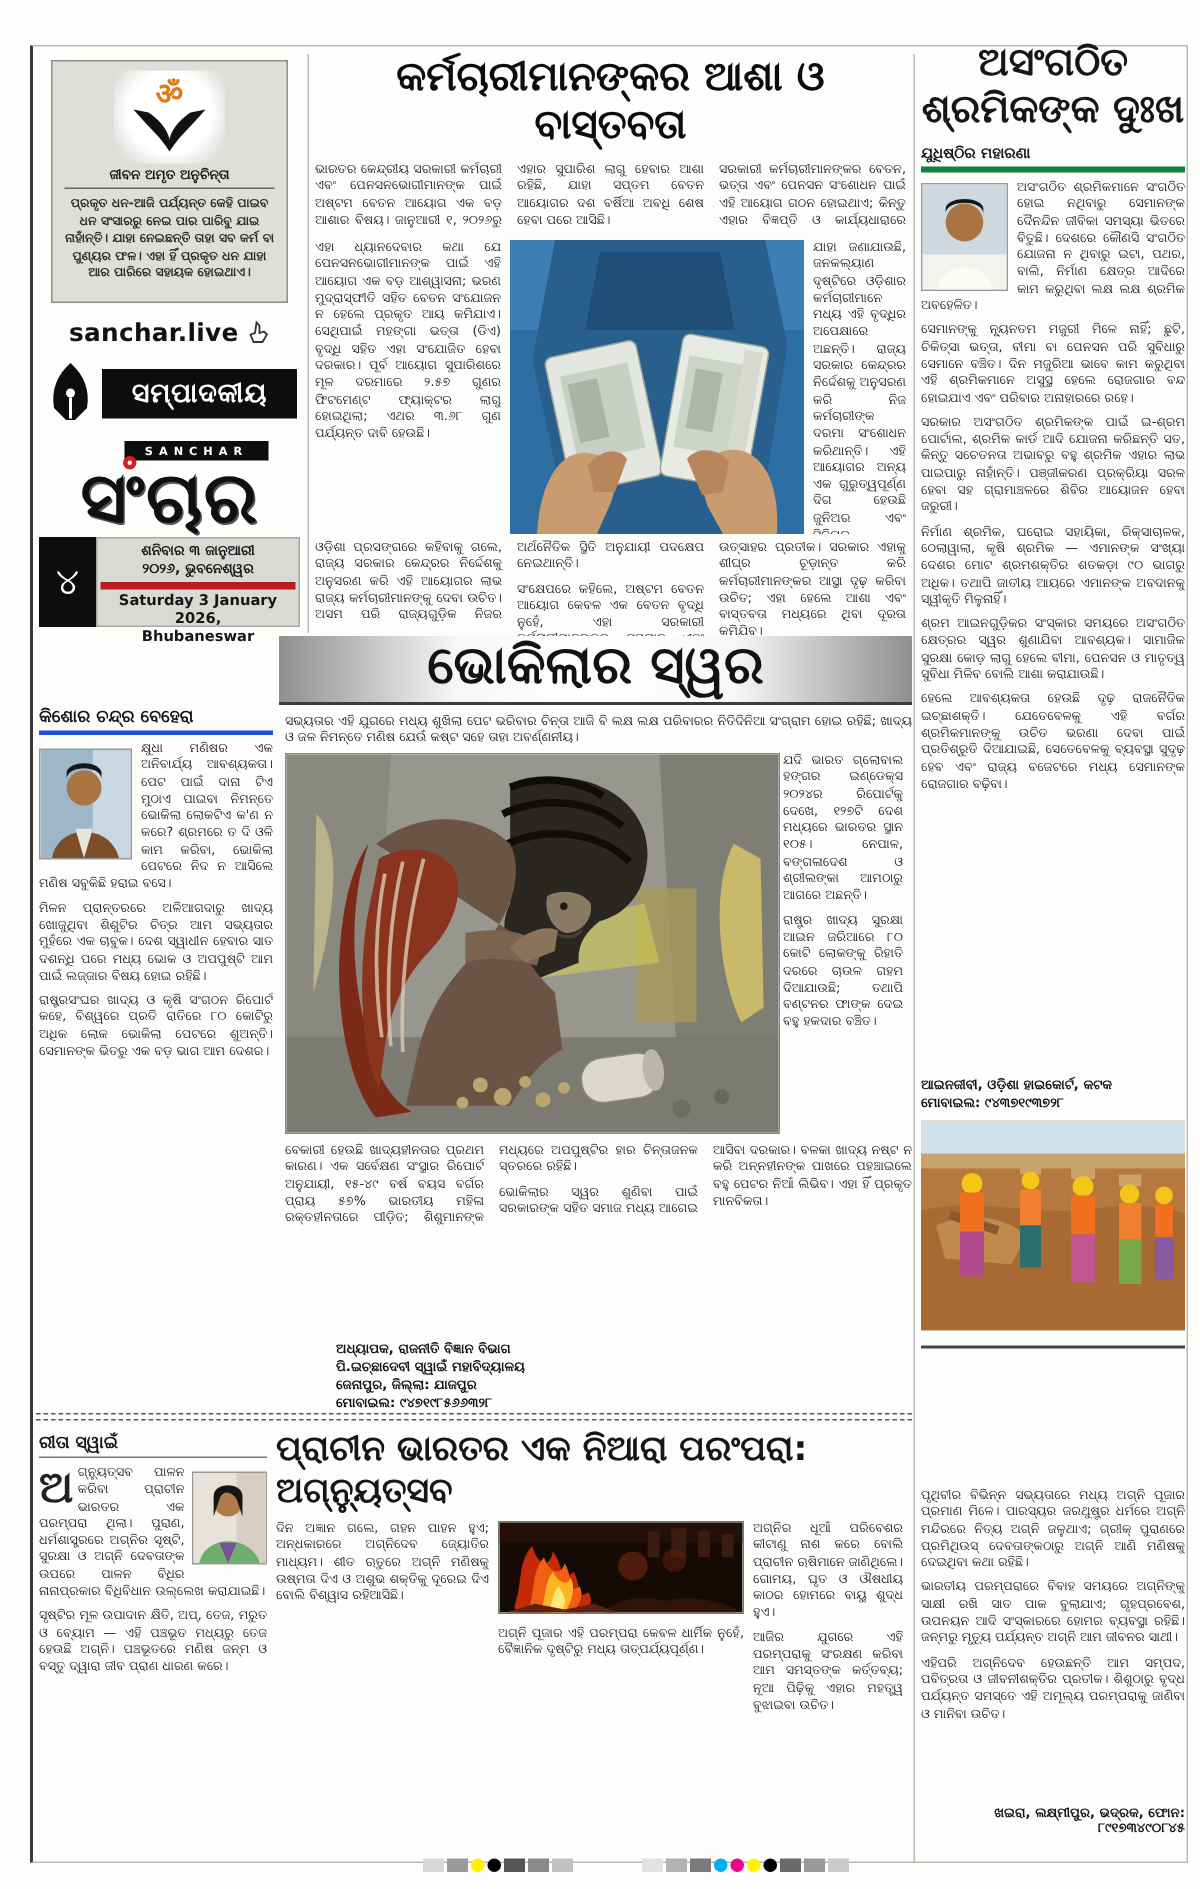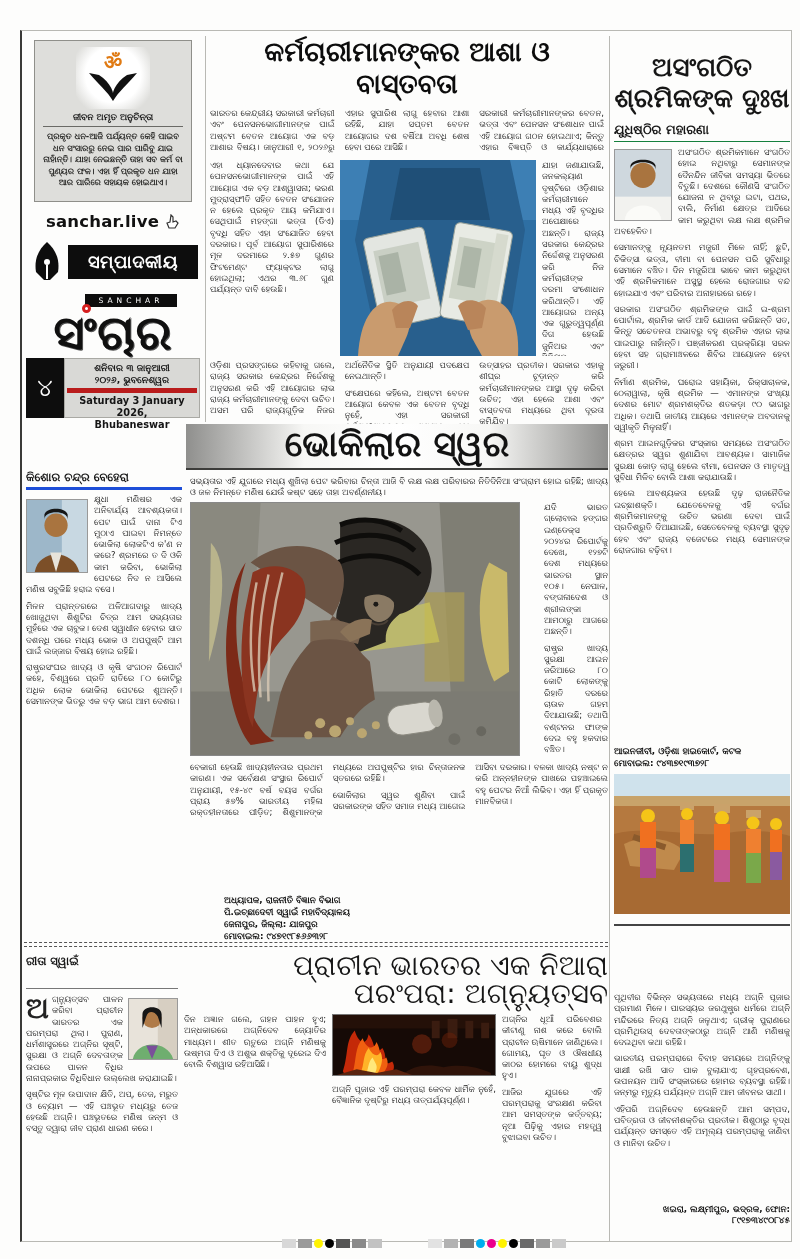--- a/index.html
+++ b/index.html
@@ -25,21 +25,21 @@
   .tagline { font-size:9px; font-weight:bold; margin-top:3px; padding-bottom:3px; border-bottom:1px solid #6a6a66; }
   .quote-text { font-size:8.3px; line-height:11.6px; font-weight:bold; color:#2c2c2a; margin-top:4px; }
   .site-row { position:absolute; left:0; top:176px; width:174px; text-align:center; font-weight:bold;
               font-size:16.5px; letter-spacing:.2px; color:#111; }
   .site-row svg { vertical-align:-3px; }
   .ed-row { position:absolute; left:4px; top:204px; width:168px; height:44px; display:flex; align-items:center; }
   .ed-box { flex:1; background:#0d0d0d; color:#ffffff; font-size:18px; font-weight:bold;
             text-align:center; padding:6px 2px; margin-left:4px; letter-spacing:.5px; }
   .brand { position:absolute; left:0; top:252px; width:174px; height:100px; text-align:center; }
   .brand-small { display:inline-block; background:#0d0d0d; color:#fff; font-size:7.5px; letter-spacing:4px;
-                 padding:2px 14px; font-weight:normal; margin-left:36px;text-align:right; }
+                 padding:2px 14px; font-weight:bold; margin-left:36px;text-align:right; }
   .brand-big { font-size:47px; font-weight:bold; color:#101010; line-height:52px; letter-spacing:1px;
                text-shadow:1px 1px 0 #555; }
   .red-dot { position:absolute; left:56px; top:16px; width:9px; height:9px; border:3px solid #d61f1f;
              border-radius:50%; background:#fff; }
   .date-box { position:absolute; left:0; top:322px; width:174px; height:60px; display:flex; }
   .page-num { width:38px; background:#0d0d0d; color:#fff; font-size:24px; display:flex;
               align-items:center; justify-content:center; }
   .date-right { flex:1; background:#d9d9d6; border:1px solid #a9a9a4; text-align:center; padding:3px 2px; }
   .date-od { font-size:9.3px; font-weight:bold; line-height:12px; border-bottom:5px solid #b91c1c; padding-bottom:2px; }
   .date-en { font-size:9.8px; font-weight:bold; line-height:12px; margin-top:2px; }
@@ -48,58 +48,58 @@
   .art-top { position:absolute; left:210px; top:36px; width:394px; height:384px; }
   .art-top h1 { font-size:27px; line-height:32px; text-align:center; font-weight:bold; color:#0c0c0c; }
   .at-intro { margin-top:8px; height:50px; column-count:3; column-gap:10px; }
   .at-mid { display:flex; margin-top:2px; height:196px; }
   .at-colA { width:124px; margin-right:6px; }
   .money { width:196px; height:196px; flex:none; }
   .at-colC { width:62px; margin-left:6px; }
   .at-bottom { margin-top:4px; height:86px; column-count:3; column-gap:10px; }
 
   
-  .art-right { position:absolute; left:614px; top:52px; width:176px; height:950px; }
+  .art-right { position:absolute; left:614px; top:27px; width:176px; height:950px; }
   .art-right h1 { font-size:26px; line-height:31px; text-align:center; font-weight:bold; }
-  .ar-byline { font-size:13px; font-weight:bold; margin-top:8px; padding-bottom:3px; border-bottom:1px solid #15803d; }
+  .ar-byline { font-size:10px; font-weight:bold; margin-top:8px; padding-bottom:3px; border-bottom:4px solid #15803d; }
   .ar-body { margin-top:5px; height:596px; }
   .ar-photo { float:left; width:58px; height:72px; margin:2px 6px 2px 0; border:1px solid #999; }
   .ar-credit { margin-top:2px; }
   .workers { width:176px; height:140px; margin-top:5px; }
   .ar-rule { height:2px; background:#444; margin-top:6px; }
 
   
   .art-mid { position:absolute; left:24px; top:424px; width:584px; height:524px; }
   .am-left { position:absolute; left:2px; top:46px; width:156px; height:470px; }
   .am-byline { font-size:11.5px; font-weight:bold; padding-bottom:3px; border-bottom:3px solid #1d4ed8; }
   .am-photo { float:left; width:62px; height:74px; margin:5px 6px 3px 0; border:1px solid #999; }
   .am-left .body-text { margin-top:4px; height:430px; }
   .banner { position:absolute; left:162px; top:0; width:422px; height:46px;
             background:linear-gradient(90deg,#8f8f8d 0%,#f7f7f5 28%,#ffffff 50%,#f7f7f5 72%,#8f8f8d 100%);
             border-bottom:2px solid #3c3c3a; display:flex; justify-content:center; }
   .banner h1 { font-size:35px; font-weight:bold; color:#121212; }
   .am-main { position:absolute; left:166px; top:52px; width:418px; height:408px; }
   .am-intro { height:26px; font-size:8.5px; line-height:11.3px; text-align:justify; overflow:hidden; }
   .am-row { display:flex; height:256px; }
   .hunger { width:330px; height:254px; flex:none; border:1px solid #888; }
-  .am-side { width:80px; margin-left:24px; }
+  .am-side { width:80px; margin-left:2px; }
   .am-bot { margin-top:4px; height:80px; column-count:3; column-gap:10px; }
   .am-credit { position:absolute; left:200px; top:470px; width:384px; }
   .dash-rule { position:absolute; left:0; top:518px; width:584px; height:5px;
                border-top:1px dashed #555; border-bottom:1px dashed #555; }
 
   
   .art-bot { position:absolute; left:24px; top:952px; width:584px; height:296px; }
   .ab-left { position:absolute; left:2px; top:2px; width:152px; height:290px; }
-  .ab-byline { font-size:11.5px; font-weight:bold; padding-bottom:20px; border-bottom:1px solid #777; }
+  .ab-byline { font-size:11.5px; font-weight:bold; padding-bottom:3px; border-bottom:1px solid #777; }
   .ab-photo { float:right; width:50px; height:62px; margin:4px 0 3px 5px; border:1px solid #999; }
   .ab-left .body-text { margin-top:5px; height:252px; }
   .dropcap { float:left; font-size:29px; line-height:28px; font-weight:bold; margin:0 3px 0 0; }
   .ab-main { position:absolute; left:160px; top:0; width:424px; height:294px; }
-  .ab-main h1 { font-size:28px; line-height:28px; text-align:right; font-weight:normal; }
+  .ab-main h1 { font-size:23px; line-height:28px; text-align:left; font-weight:bold; }
   .ab-row { display:flex; margin-top:6px; height:252px; }
   .ab-colA { width:142px; margin-right:6px; }
   .ab-colB { width:164px; }
   .fire { width:164px; height:62px; border:1px solid #777; margin-bottom:4px; }
   .ab-colC { width:100px; margin-left:6px; }
 
   
   .rb { position:absolute; left:614px; top:992px; width:176px; height:250px; }
   .rb .body-text { height:212px; }
   .rb-credit { font-size:8.8px; font-weight:bold; text-align:right; }

